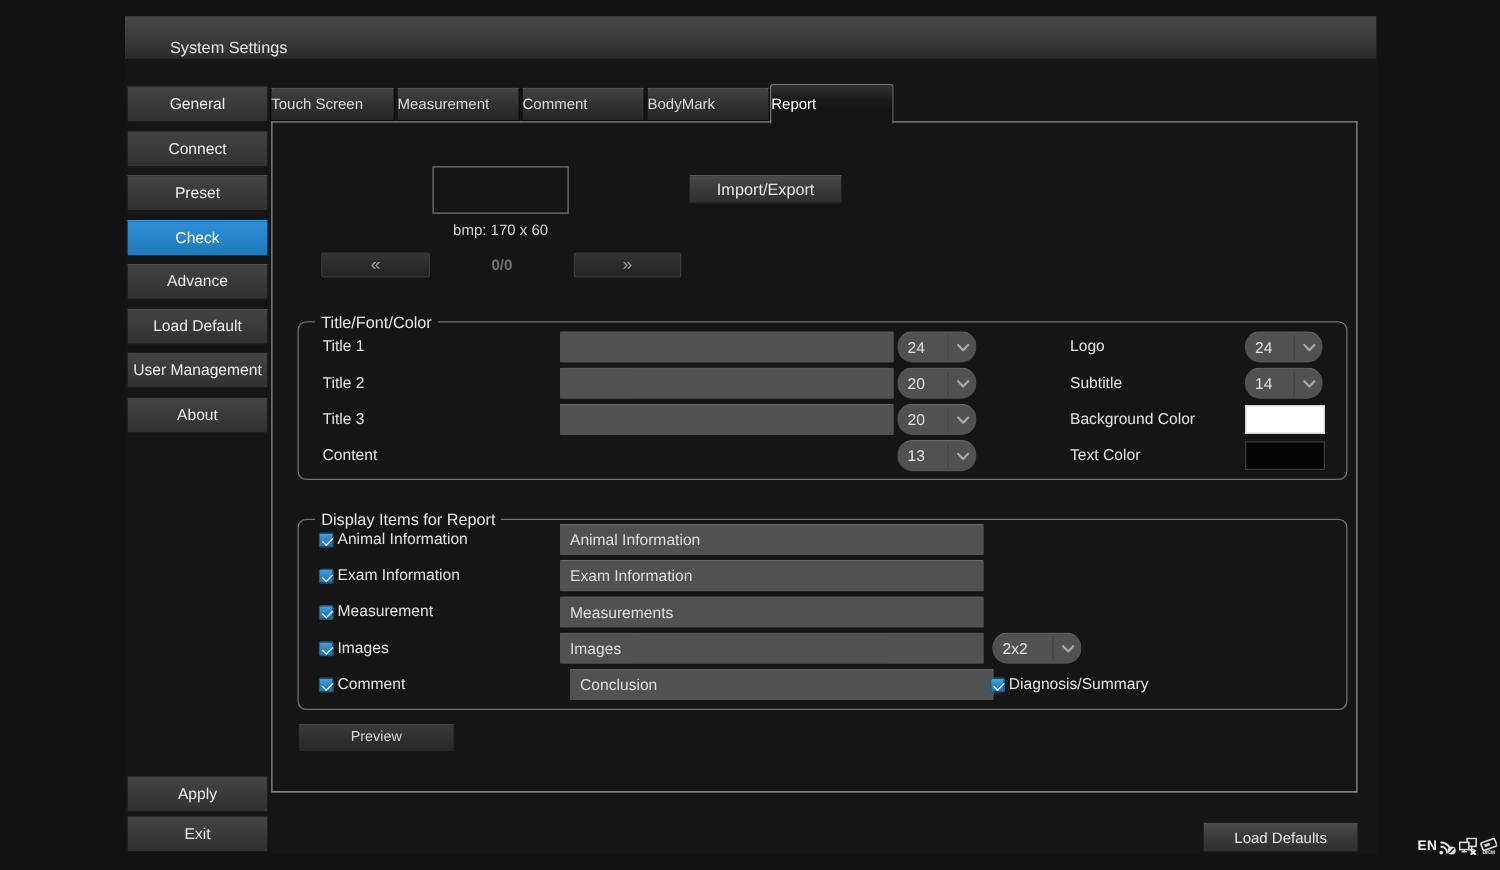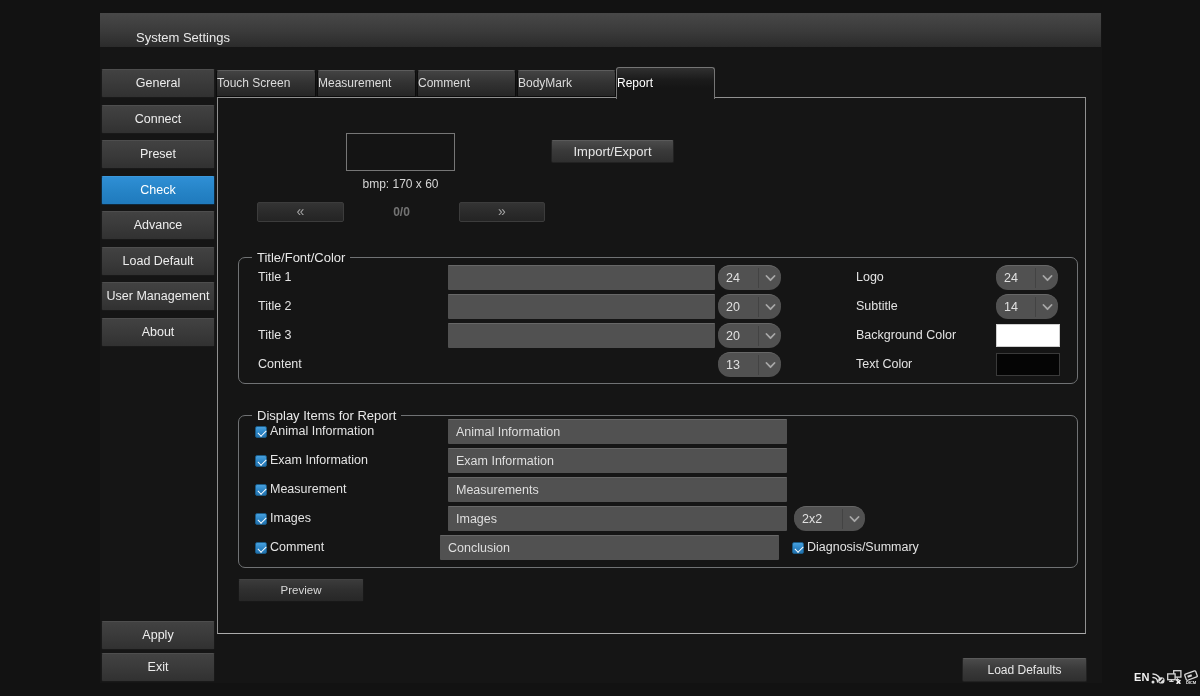--- a/index.html
+++ b/index.html
@@ -231,21 +231,21 @@
       <span class="sep"></span>
       <span class="arr">
         <svg width="11" height="7" viewBox="0 0 11 7">
           <path d="M1.5,1 L5.5,5.2 L9.5,1" fill="none" stroke="#a8a8a8" stroke-width="1.8" stroke-linecap="round" stroke-linejoin="round"></path>
         </svg>
       </span>
   </div>
 
   <div class="cb checked" style="left:155px;top:529px"></div>
   <div class="lbl" style="left:170px;top:522px">Comment</div>
-  <input class="tinput" style="left: 340px; top: 522px; width: 339px;" value="Conclusion">
+  <input class="tinput" style="left: 356px; top: 522px; width: 339px;" value="Conclusion">
   <div class="cb checked" style="left:692px;top:529px"></div>
   <div class="lbl" style="left:707px;top:522px">Diagnosis/Summary</div>
 
   <div class="btn btn-dark btn-preview">Preview</div>
 
   <div class="btn btn-loaddef">Load Defaults</div>
 
 </div>
 
 <div class="statusbar">

